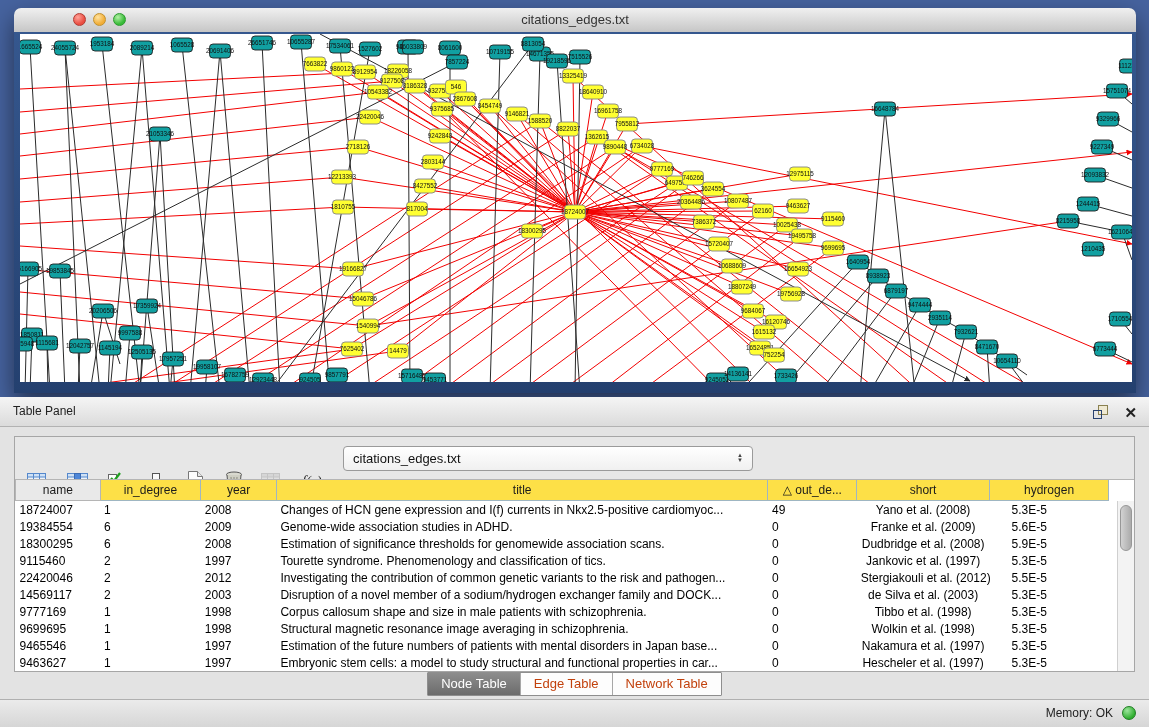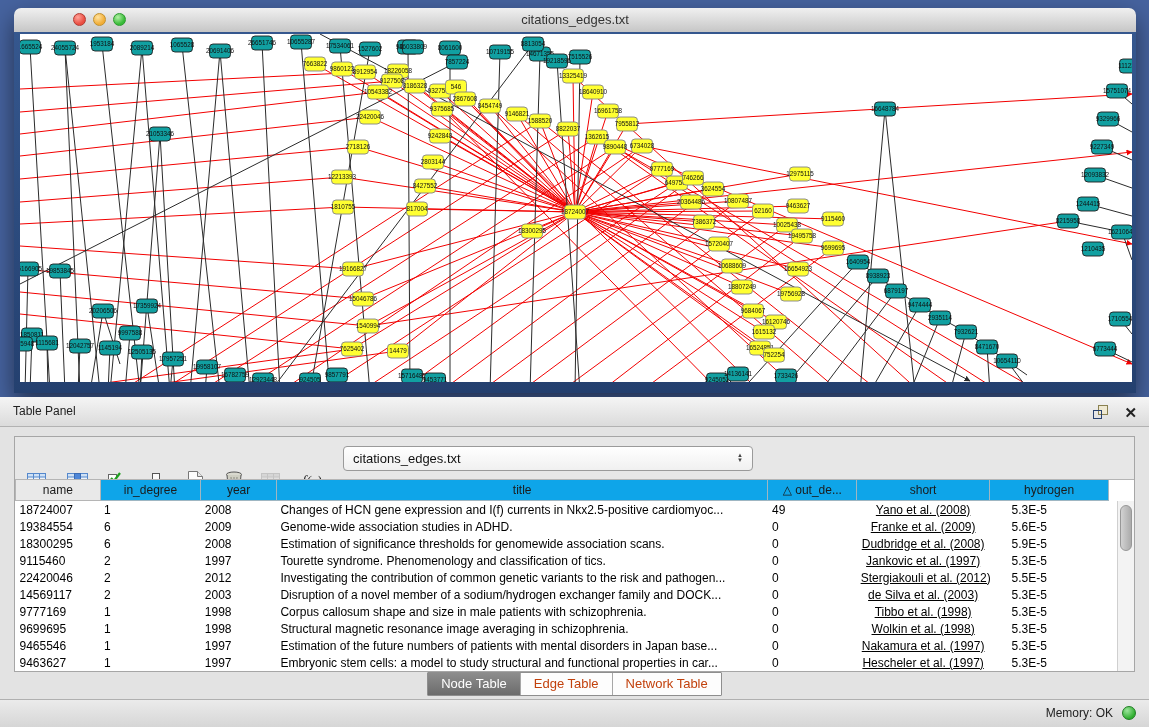--- a/index.html
+++ b/index.html
@@ -42,26 +42,26 @@
   .tbtn{width:28px;height:30px;display:flex;align-items:center;justify-content:center;margin-top:48px;}
   .fx{font-family:"Liberation Serif",serif;font-style:italic;font-size:14px;color:#111;}
   .combo{margin-left:6px;width:390px;height:23px;background:linear-gradient(#ffffff,#f0f0f0);
     border:1px solid #9a9a9a;border-radius:4px;display:flex;align-items:center;
     justify-content:space-between;padding:0 9px;font-size:13px;color:#111;}
   .combo .arrows{display:flex;flex-direction:column;font-size:6px;line-height:5px;color:#444;}
 
   .table-area{position:absolute;left:0;top:42px;right:0;bottom:0;background:#fff;
     border-top:1px solid #b5b5b5;overflow:hidden;}
   table{border-collapse:collapse;table-layout:fixed;width:1094px;font-size:12px;}
-  th{height:20px;background:#0ea5e9;border:1px solid #9fb6c2;border-top:none;
+  th{height:20px;background:#fde047;border:1px solid #9fb6c2;border-top:none;
     font-weight:normal;font-size:12px;color:#1b1b1b;text-align:center;padding:0;
     overflow:hidden;white-space:nowrap;}
   th.gray{background:#e9e9e9;border-color:#b5b5b5;}
   td{height:17px;padding:0 4px;white-space:nowrap;overflow:hidden;color:#000;}
-  td.c-center{text-align:center;text-decoration:underline;}
+  td.c-center{text-align:center;}
   td.c-pad{padding-left:22px;}
   .vscroll{position:absolute;top:21px;right:0;bottom:0;width:16px;background:#f3f3f3;
     border-left:1px solid #cfcfcf;}
   .vthumb{position:absolute;left:2px;top:4px;width:10px;height:44px;border-radius:6px;
     background:linear-gradient(90deg,#d2d2d2,#ababab);border:1px solid #979797;}
 
   .tabs{position:absolute;left:0;top:275px;width:100%;display:flex;justify-content:center;}
   .seg{display:flex;height:22px;border:1px solid #8e8e8e;border-radius:1px;overflow:hidden;
     background:#fdfdfd;}
   .seg .tab{font-family:"Liberation Sans",sans-serif;font-size:13px;padding:0 13px;border:none;

